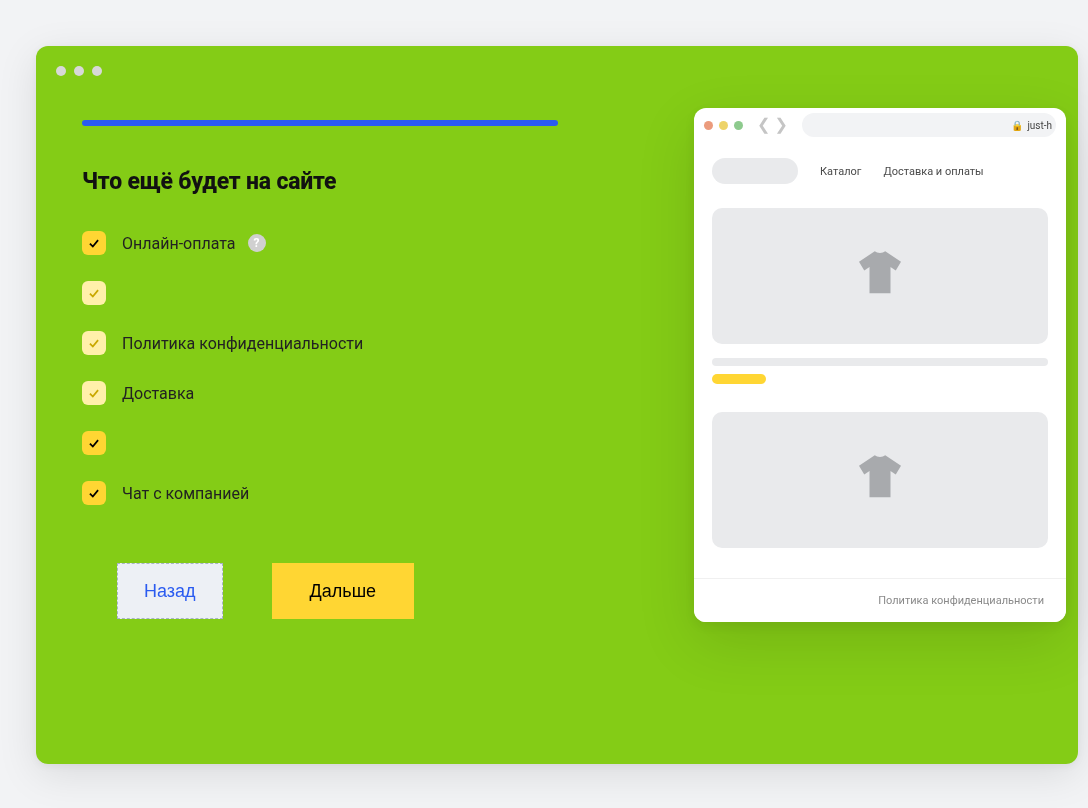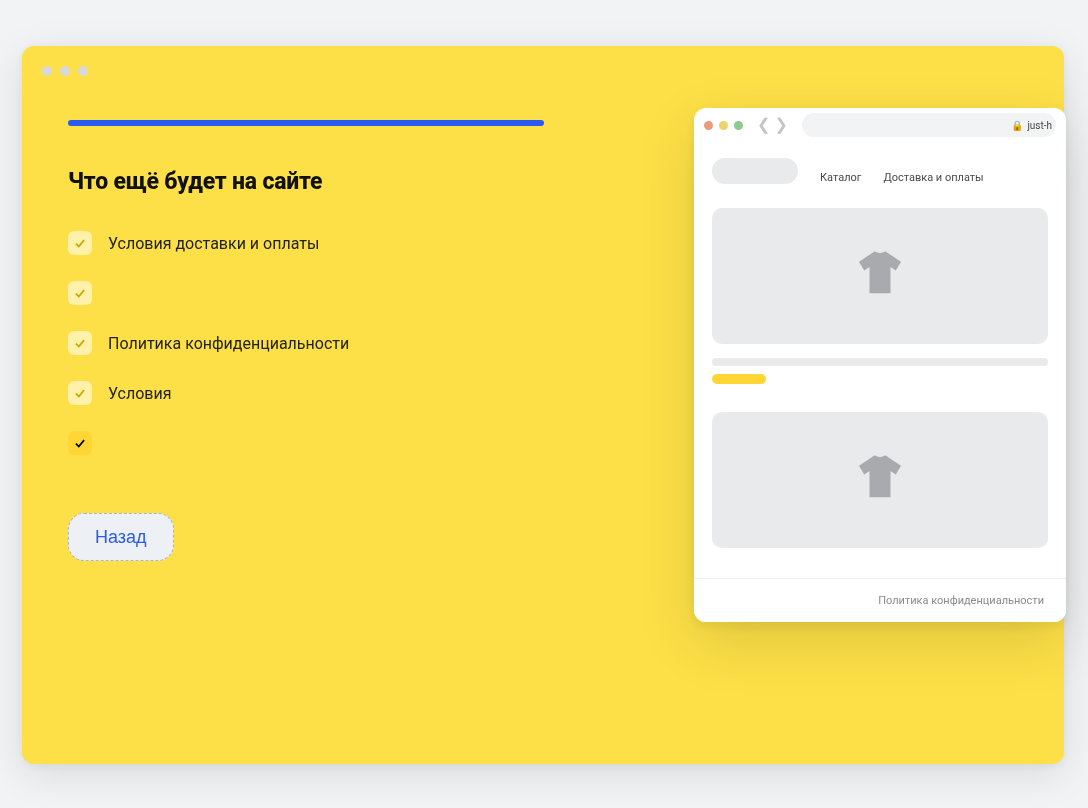--- a/index.html
+++ b/index.html
@@ -7,24 +7,24 @@
       font-family: -apple-system, BlinkMacSystemFont, 'Segoe UI', Roboto, Arial, sans-serif;
       background: #f2f3f5;
       width: 1088px;
       height: 808px;
       overflow: hidden;
       position: relative;
     }
     .outer-window {
       position: absolute;
       top: 46px;
-      left: 22px;
+      left: 36px;
       width: 1042px;
       height: 718px;
-      background: #fde047;
+      background: #84cc16;
       border-radius: 12px;
       box-shadow: 0 10px 40px rgba(0,0,0,0.1), 0 2px 8px rgba(0,0,0,0.05);
       overflow: hidden;
     }
     .window-dots {
       position: absolute;
       top: 20px;
       left: 20px;
       display: flex;
       gap: 8px;
@@ -87,30 +87,31 @@
       background: #d0d0d0;
       display: flex; align-items: center; justify-content: center;
       color: #fff; font-size: 12px; font-weight: 700;
       margin-left: -4px;
     }
     .btn-row {
       display: flex;
       gap: 14px;
     }
     .btn {
-      height: 48px;
-      border-radius: 16px;
+      height: 56px;
+      border-radius: 0;
       font-size: 18px;
       font-weight: 500;
       display: flex;
       align-items: center;
       justify-content: center;
       cursor: pointer;
       border: none;
       padding: 0 38px;
+      margin-left: 35px;
     }
     .btn-back {
       background: #edf0f5;
       color: #2a5bf0;
       border: 1.5px dashed #a8b4c7;
       padding: 0 26px;
     }
     .btn-next {
       background: #ffd633;
       color: #000;
@@ -155,21 +156,21 @@
       color: #444;
       gap: 4px;
       overflow: hidden;
     }
     .lock { font-size: 10px; color: #666; }
     .preview-body {
       padding: 16px 18px 0 18px;
     }
     .site-header {
       display: flex;
-      align-items: flex-end;
+      align-items: center;
       gap: 22px;
       margin-bottom: 24px;
     }
     .logo-ph {
       width: 86px; height: 26px; background: #e9eaec; border-radius: 13px;
     }
     .nav-link {
       font-size: 11px;
       color: #4a4a4a;
     }
@@ -215,70 +216,80 @@
     <span></span>
     <span></span>
   </div>
 
   <div class="left-panel">
     <div class="progress"></div>
     <h1 class="title">Что ещё будет на сайте</h1>
 
     <div class="check-list">
 
+      <div class="check-row">
+        <span class="chk strong">
+            <svg viewBox="0 0 24 24" fill="none" stroke-width="3">
+              <polyline points="5,13 10,18 19,7"></polyline>
+            </svg>
+          </span>
+        <span class="row-label">Онлайн-оплата</span>
+        <span class="help-icon">?</span>
+      </div>
+
 
       <div class="check-row">
         <span class="chk soft">
             <svg viewBox="0 0 24 24" fill="none" stroke-width="3">
               <polyline points="5,13 10,18 19,7"></polyline>
             </svg>
           </span>
-        <span class="row-label">Условия доставки и оплаты</span>
       </div>
 
       <div class="check-row">
         <span class="chk soft">
             <svg viewBox="0 0 24 24" fill="none" stroke-width="3">
               <polyline points="5,13 10,18 19,7"></polyline>
             </svg>
           </span>
-      </div>
+        <span class="row-label">Политика конфиденциальности</span>
+      </div>
+
 
       <div class="check-row">
         <span class="chk soft">
             <svg viewBox="0 0 24 24" fill="none" stroke-width="3">
               <polyline points="5,13 10,18 19,7"></polyline>
             </svg>
           </span>
-        <span class="row-label">Политика конфиденциальности</span>
-      </div>
-
-
-      <div class="check-row">
-        <span class="chk soft">
-            <svg viewBox="0 0 24 24" fill="none" stroke-width="3">
-              <polyline points="5,13 10,18 19,7"></polyline>
-            </svg>
-          </span>
-        <span class="row-label">Условия</span>
+        <span class="row-label">Доставка</span>
       </div>
 
       <div class="check-row">
         <span class="chk strong">
             <svg viewBox="0 0 24 24" fill="none" stroke-width="3">
               <polyline points="5,13 10,18 19,7"></polyline>
             </svg>
           </span>
       </div>
 
+      <div class="check-row">
+        <span class="chk strong">
+            <svg viewBox="0 0 24 24" fill="none" stroke-width="3">
+              <polyline points="5,13 10,18 19,7"></polyline>
+            </svg>
+          </span>
+        <span class="row-label">Чат с компанией</span>
+      </div>
 
     </div>
 
     <div class="btn-row">
       <button class="btn btn-back">Назад</button>
+      <button class="btn btn-next">Дальше</button>
     </div>
   </div>
 </div>
 
 <div class="preview-window">
   <div class="preview-topbar">
     <div class="mini-dots">
       <span class="mdot r"></span>
       <span class="mdot y"></span>
       <span class="mdot g"></span>

